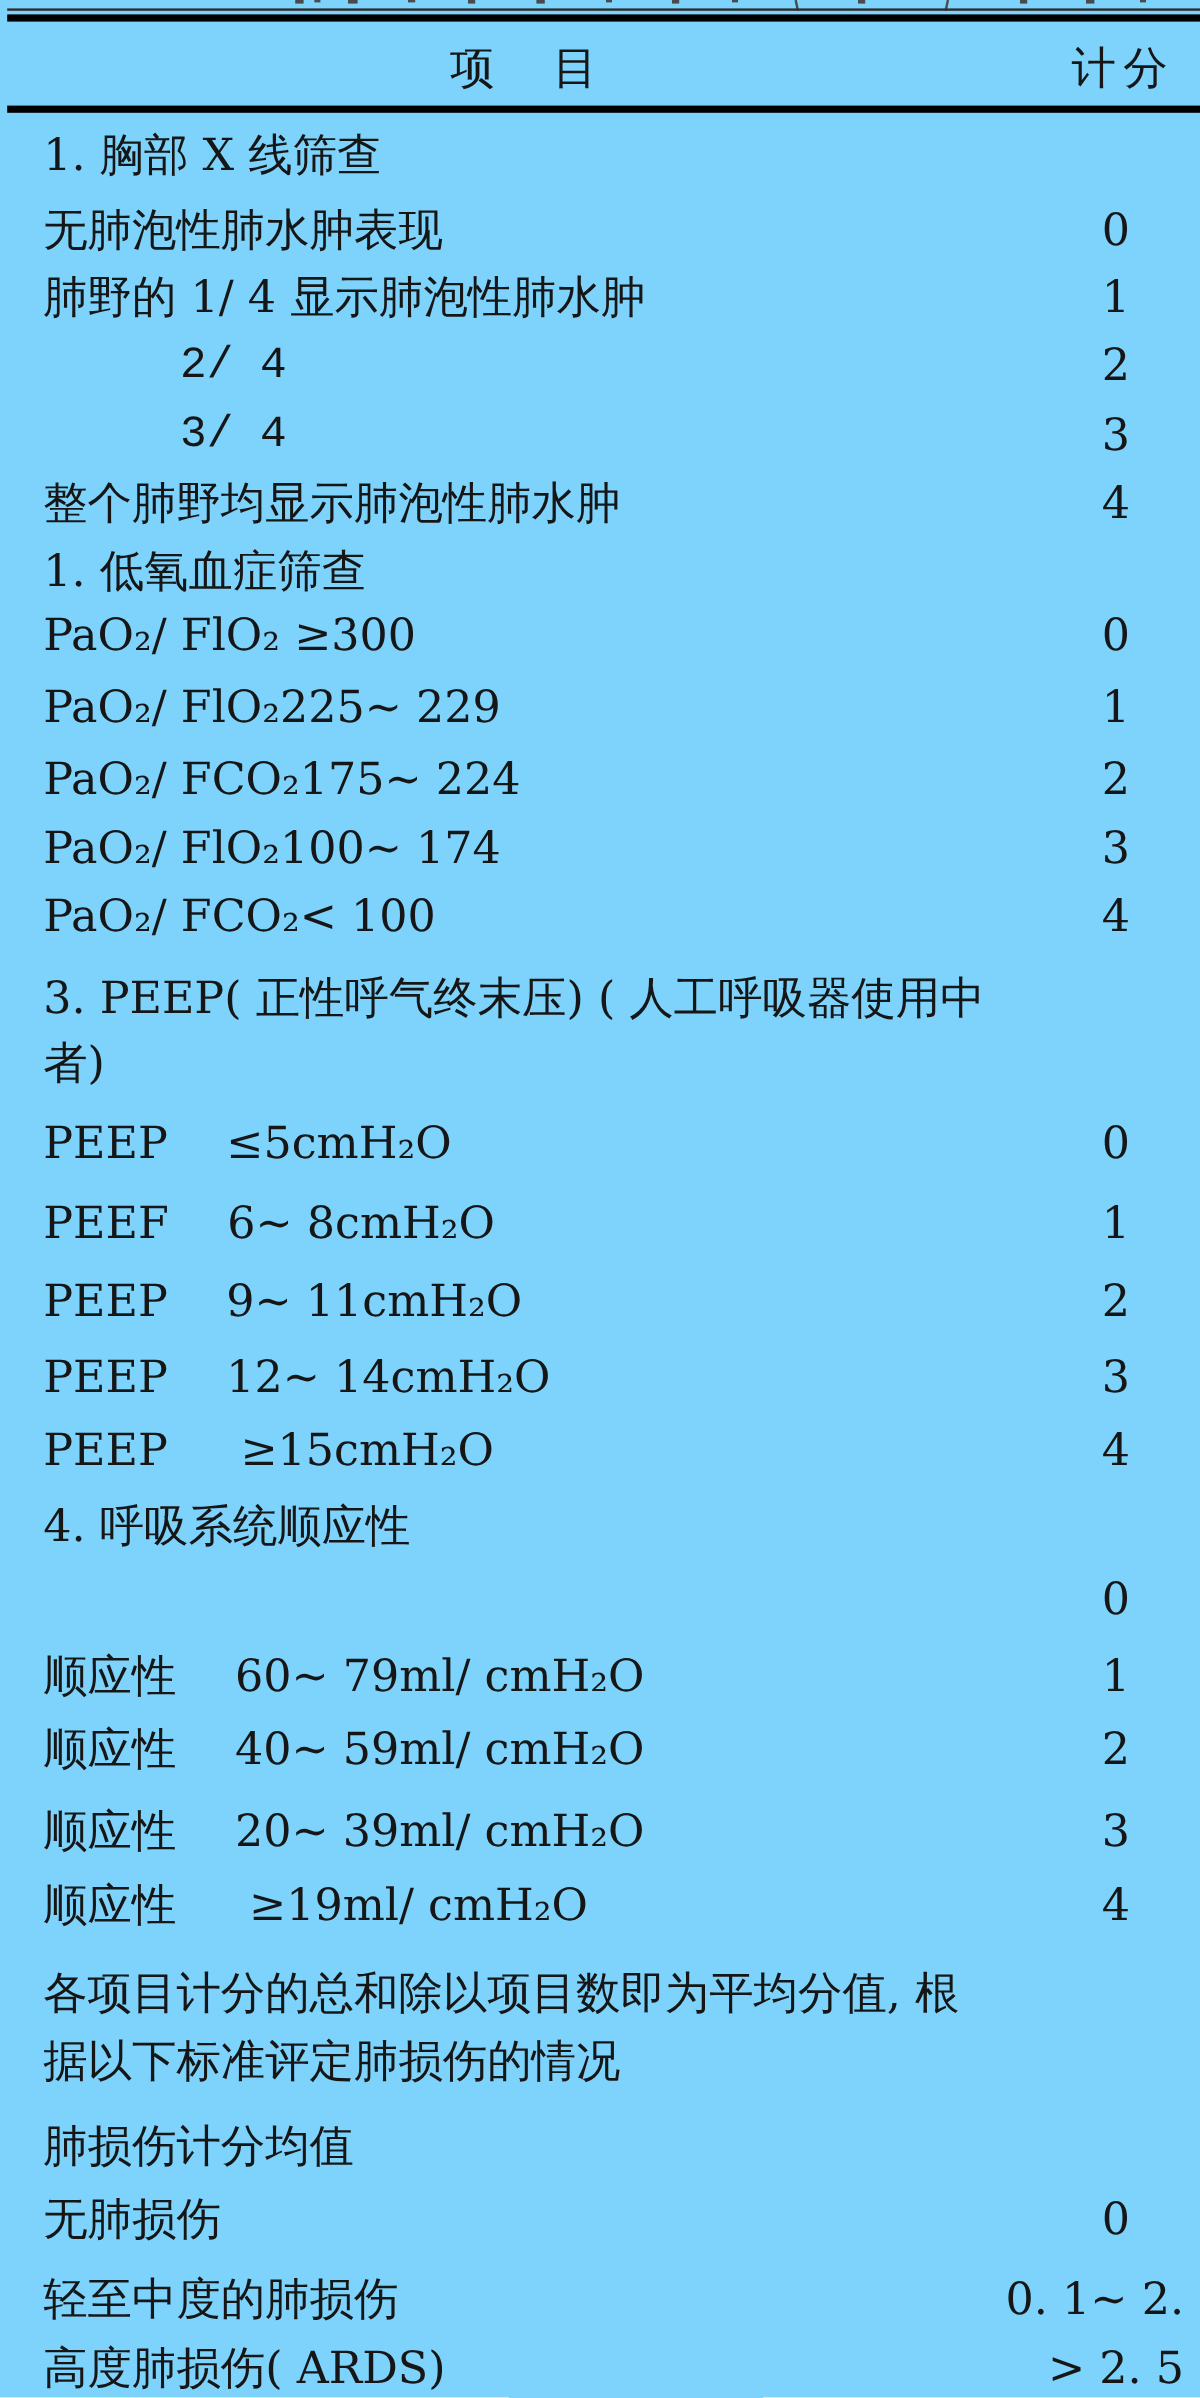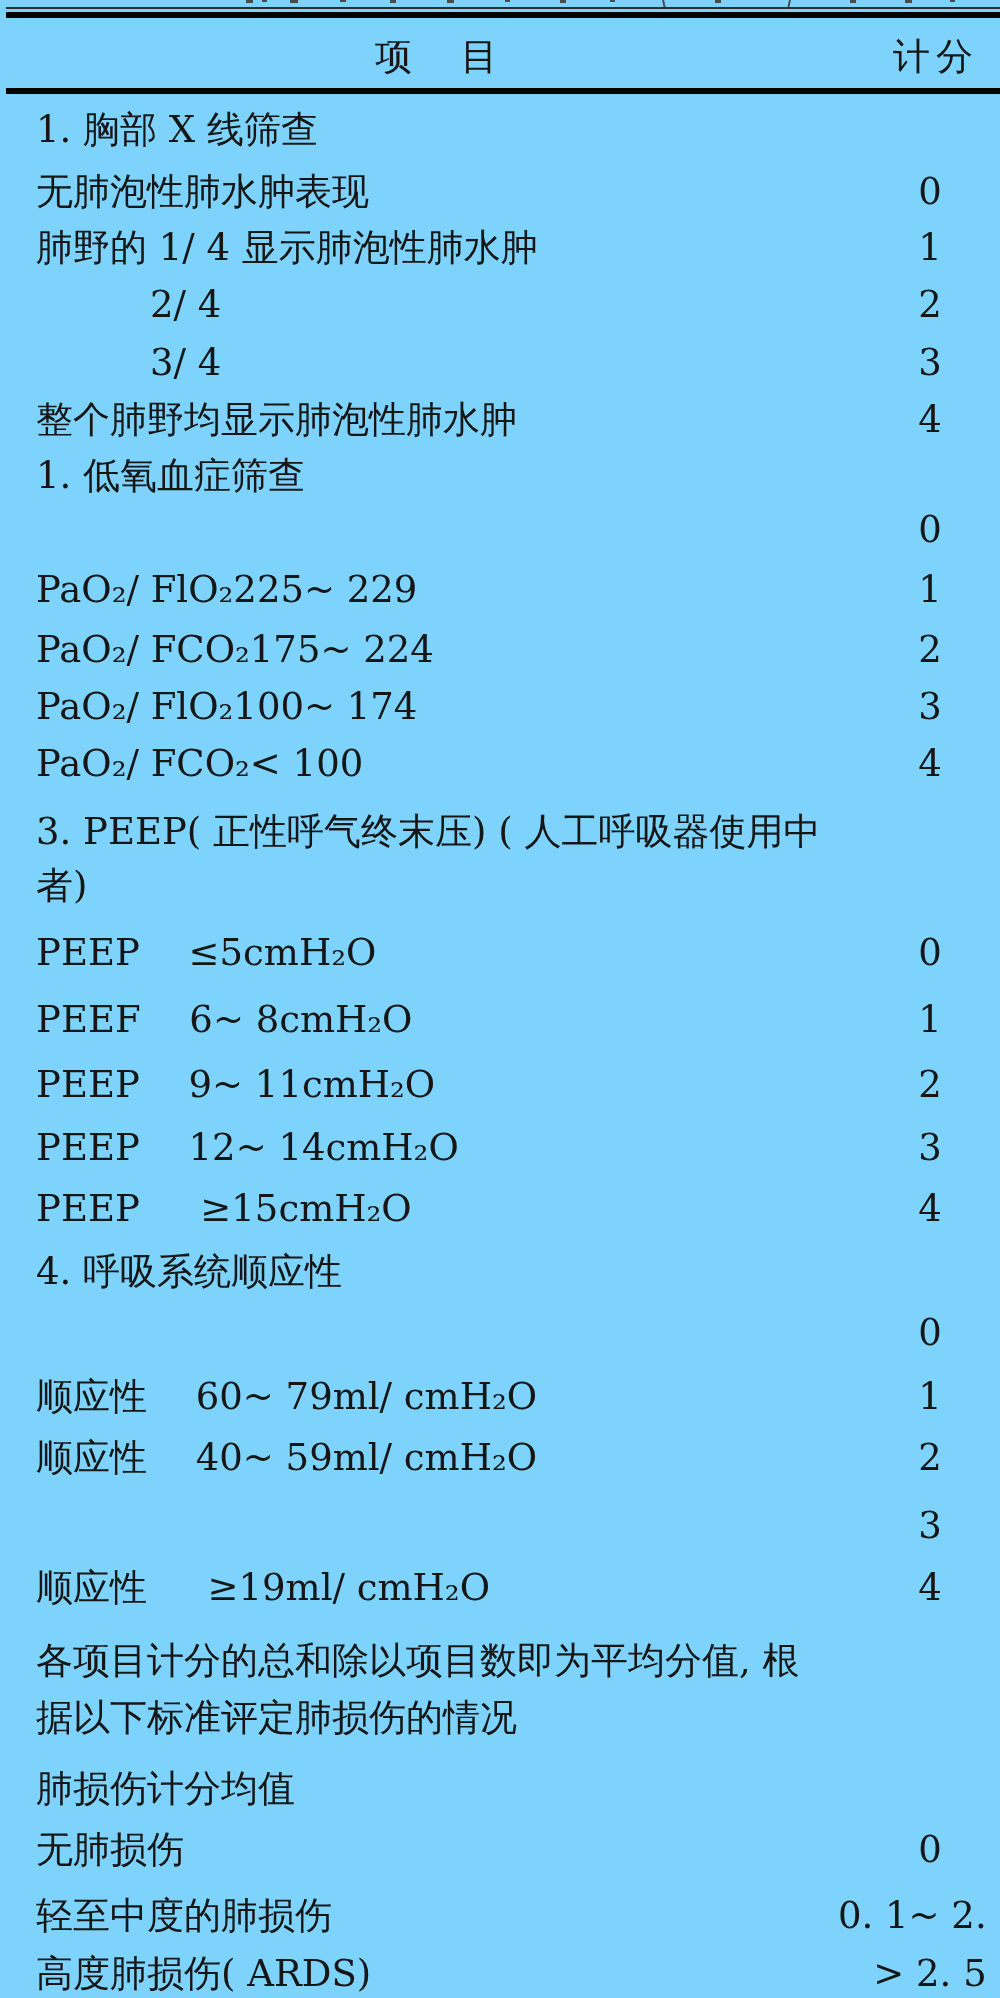--- a/index.html
+++ b/index.html
@@ -20,21 +20,21 @@
   .rule-top-thin{top:7px;height:2px;background:#2e2e2e;}
   .rule-top-thick{top:12px;height:6px;}
   .rule-header-bottom{top:88px;height:6px;}
   
   .header-row{position:absolute;top:26px;left:0;width:1000px;height:62px;line-height:62px;font-size:37px;}
   .hdr-item{position:absolute;left:375px;white-space:pre;}
   .hdr-score{position:absolute;left:893px;letter-spacing:6px;white-space:pre;}
   
   .row{position:absolute;left:0;width:1000px;height:62px;line-height:62px;font-size:37px;}
   .row .item{position:absolute;left:36px;top:0;white-space:pre;}
-  .row.indent .item{left:150px;}
+  .row.indent .item{left:150px;font-family:Liberation Mono, monospace;}
   .row .score{position:absolute;left:830px;top:0;width:200px;text-align:center;white-space:pre;}
 </style>
 </head>
 <body>
 
 <div class="page">
 
   <div class="title-frag">
     <i style="left:246px;width:7px;height:3px"></i>
     <i style="left:262px;width:5px;height:2px"></i>
@@ -85,20 +85,21 @@
     </div>
   <div class="row" style="top:389px">
       <span class="item">整个肺野均显示肺泡性肺水肿</span>
       <span class="score">4</span>
     </div>
   <div class="row" style="top:445px">
       <span class="item">1. 低氧血症筛查</span>
       <span class="score"></span>
     </div>
   <div class="row" style="top:499px">
+      <span class="item">PaO₂/ FlO₂ ≥300</span>
       <span class="score">0</span>
     </div>
   <div class="row" style="top:559px">
       <span class="item">PaO₂/ FlO₂225~ 229</span>
       <span class="score">1</span>
     </div>
   <div class="row" style="top:619px">
       <span class="item">PaO₂/ FCO₂175~ 224</span>
       <span class="score">2</span>
     </div>
@@ -147,20 +148,21 @@
     </div>
   <div class="row" style="top:1366px">
       <span class="item">顺应性　 60~ 79ml/ cmH₂O</span>
       <span class="score">1</span>
     </div>
   <div class="row" style="top:1427px">
       <span class="item">顺应性　 40~ 59ml/ cmH₂O</span>
       <span class="score">2</span>
     </div>
   <div class="row" style="top:1495px">
+      <span class="item">顺应性　 20~ 39ml/ cmH₂O</span>
       <span class="score">3</span>
     </div>
   <div class="row" style="top:1557px">
       <span class="item">顺应性　  ≥19ml/ cmH₂O</span>
       <span class="score">4</span>
     </div>
   <div class="row" style="top:1687px">
       <span class="item">据以下标准评定肺损伤的情况</span>
       <span class="score"></span>
     </div>

